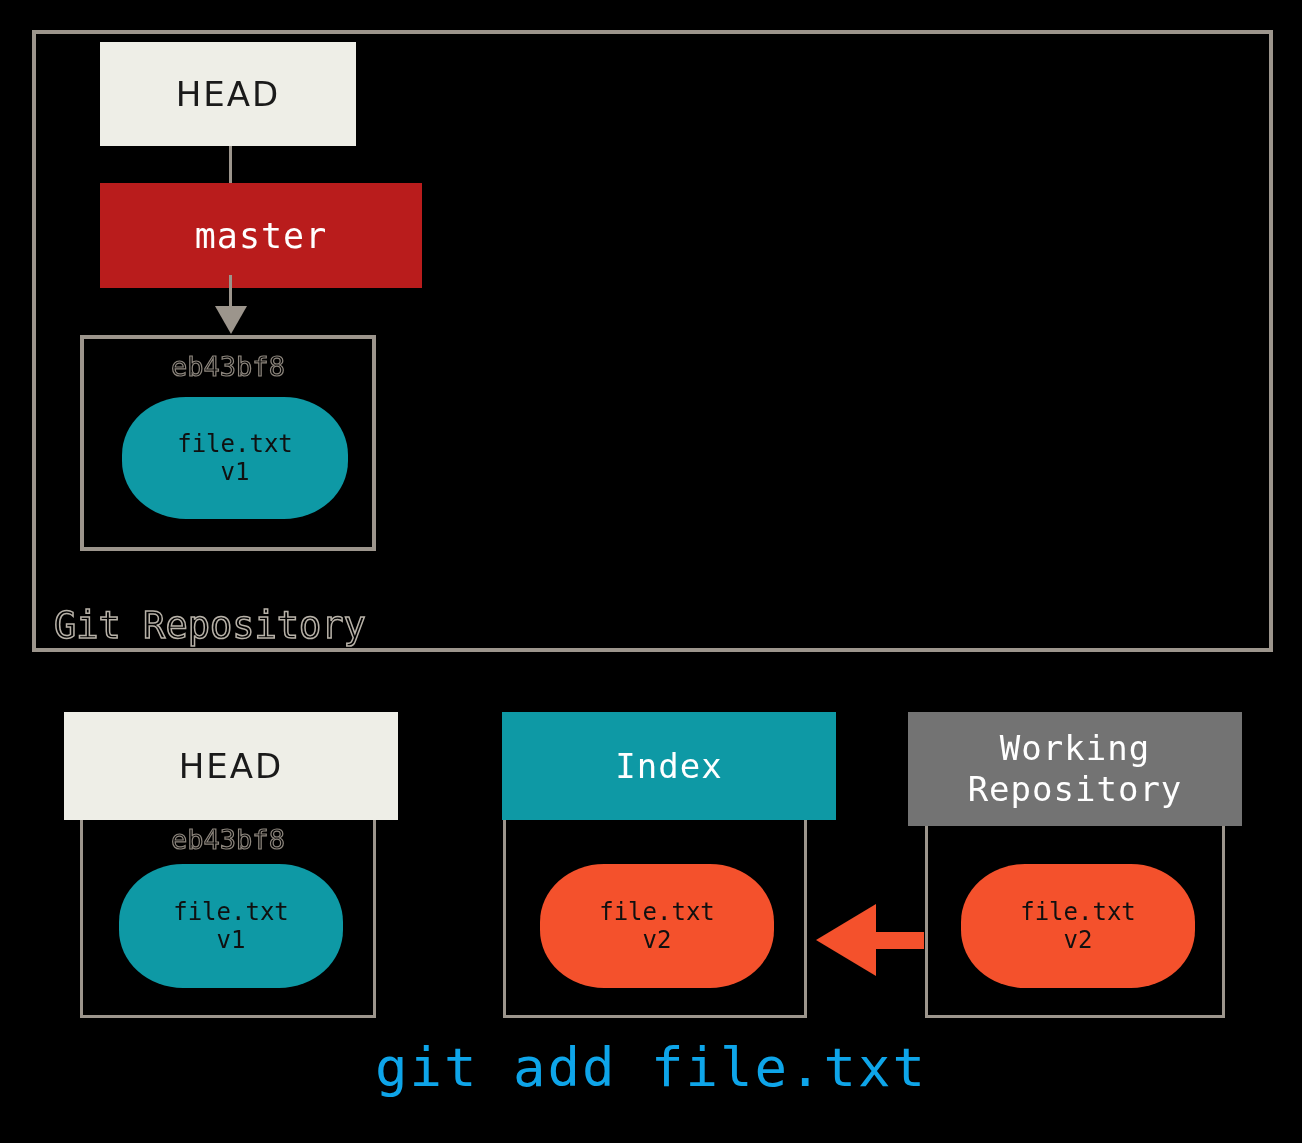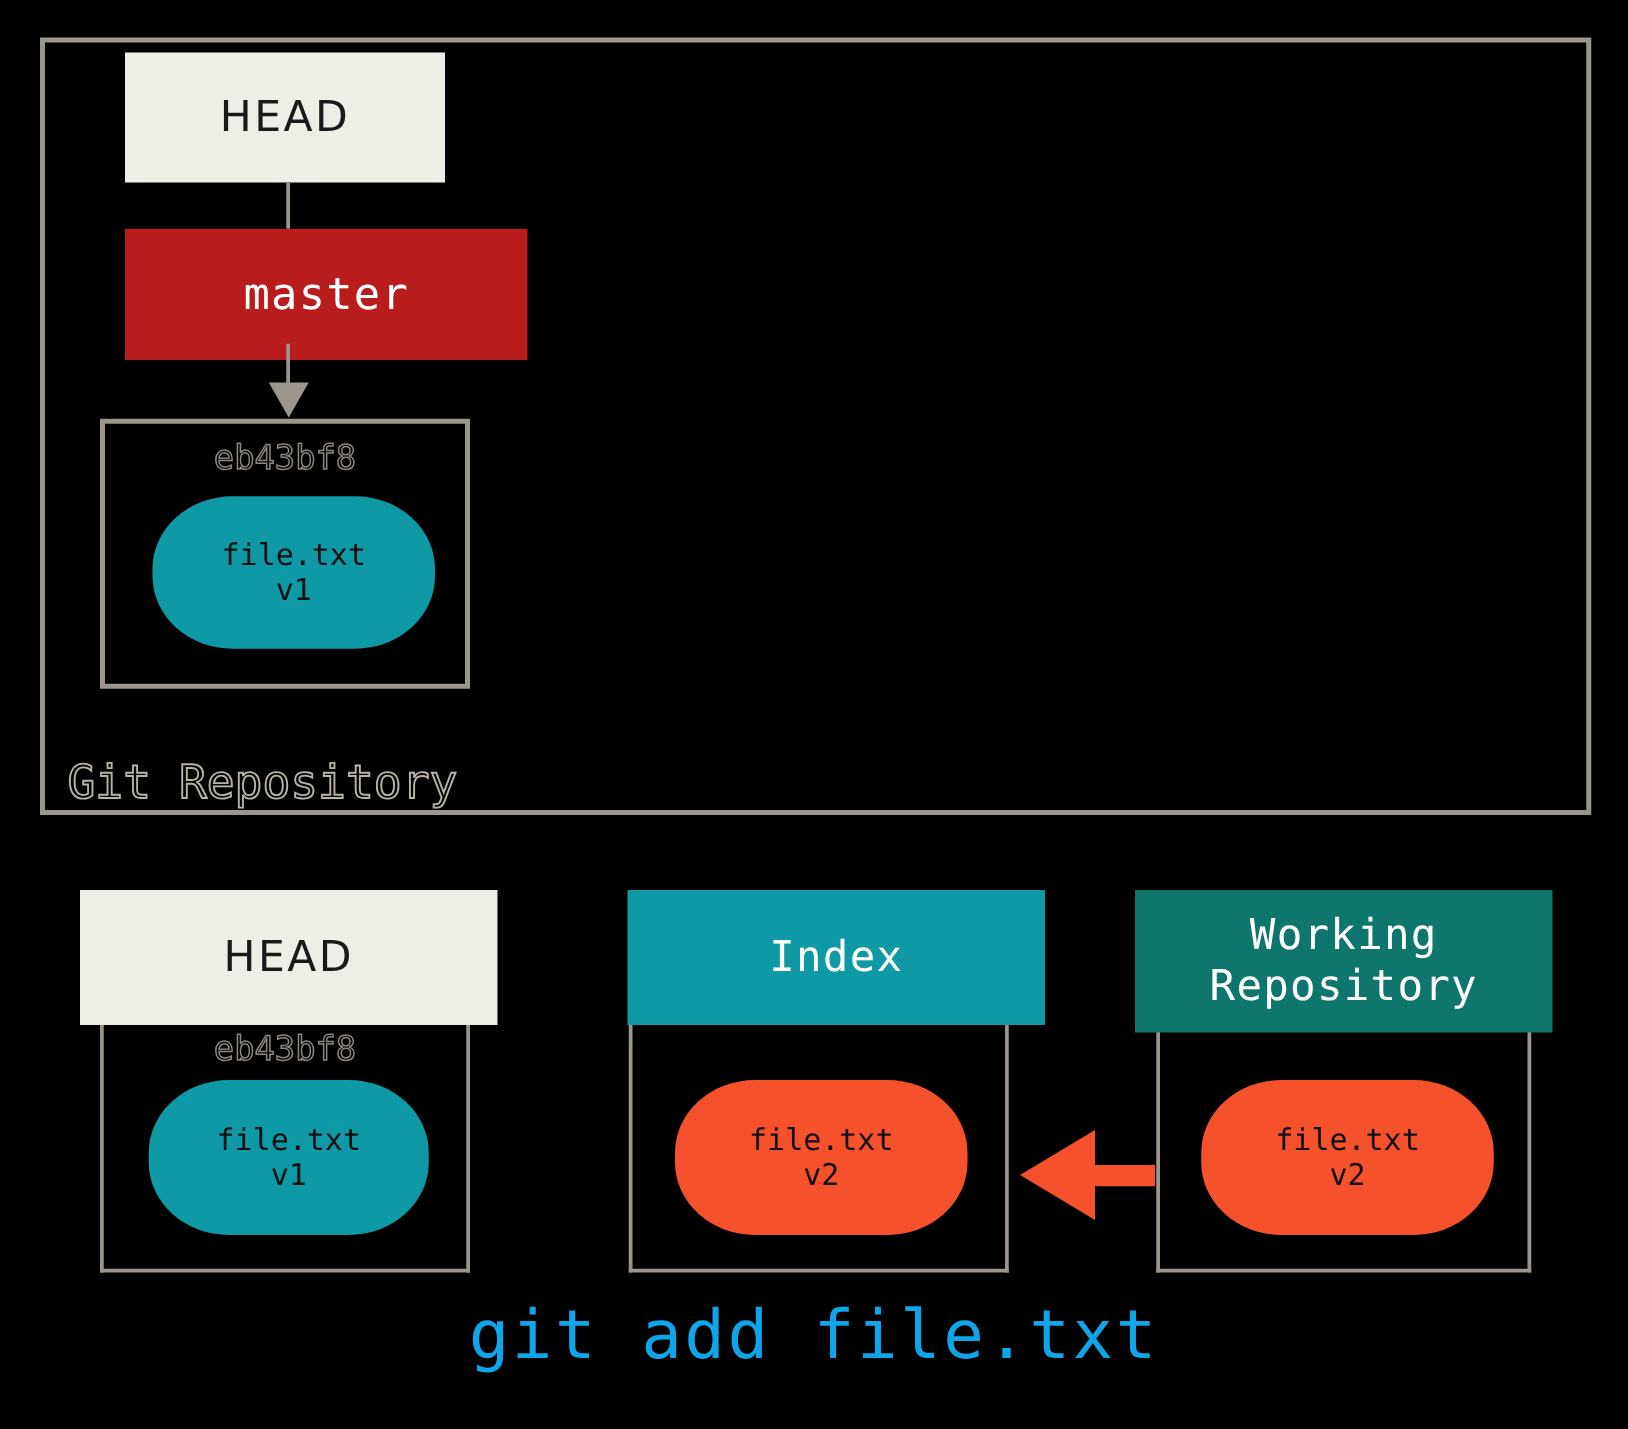--- a/index.html
+++ b/index.html
@@ -184,21 +184,21 @@
   }
   .blob-index {
     left: 34px; top: 46px;
     width: 234px; height: 124px;
   }
 
   
   .wd-header {
     left: 908px; top: 712px;
     width: 334px; height: 114px;
-    background: #0f766e;
+    background: #737373;
     color: #ffffff;
     display: flex;
     flex-direction: column;
     align-items: center;
     justify-content: center;
     font-size: 34px;
     line-height: 1.2;
     letter-spacing: 1px;
     z-index: 3;
   }

